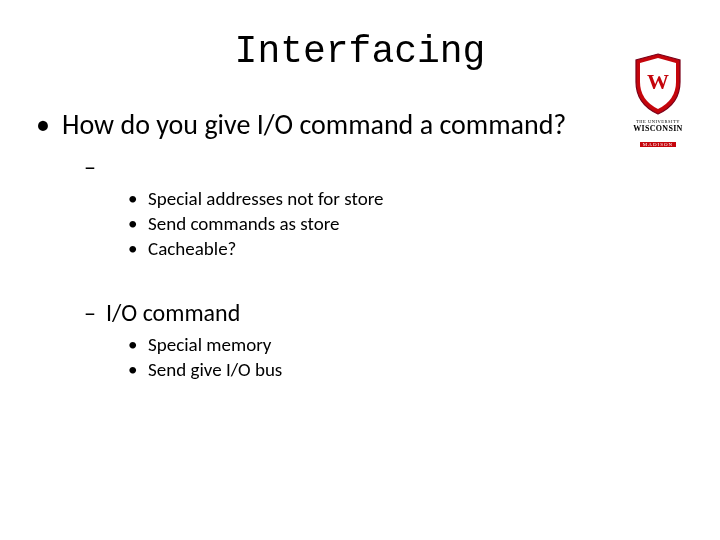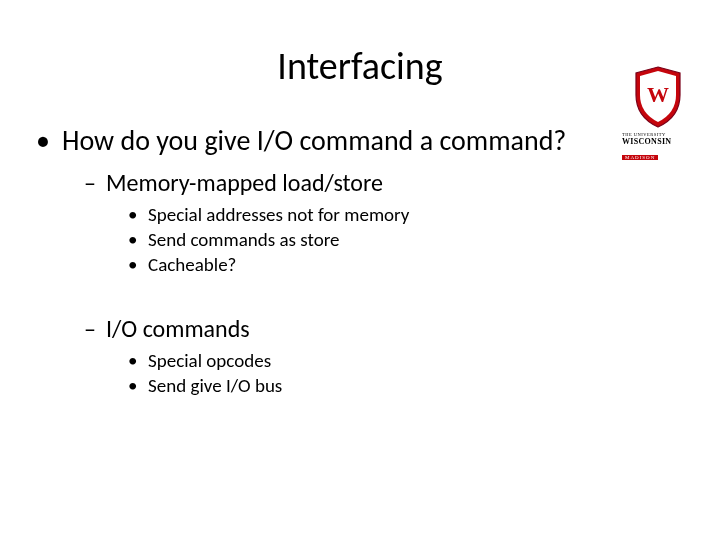--- a/index.html
+++ b/index.html
@@ -1,18 +1,18 @@
 <!DOCTYPE html>
 <html><head>
 <meta charset="utf-8">
 <style>
   * { margin: 0; padding: 0; box-sizing: border-box; }
   html, body { width: 720px; height: 540px; background: #fff; font-family: Calibri, "Segoe UI", Arial, sans-serif; color: #000; position: relative; }
   .slide { width: 720px; height: 540px; position: relative; padding: 0; }
-  .title { font-size: 38px; text-align: center; margin-top: 43px; font-weight: 400; }
+  .title { font-size: 38px; text-align: center; margin-top: 30px; font-weight: 400; font-family: Liberation Mono, monospace; }
   .logo { position: absolute; top: 22px; right: 26px; width: 72px; }
   .logo svg { display: block; }
   .content { margin-top: 34px; padding-left: 36px; padding-right: 36px; }
   .l1 { font-size: 28px; margin-bottom: 10px; display: flex; align-items: flex-start; }
   .l1 .bul { width: 26px; flex: 0 0 26px; }
   .l2 { font-size: 24px; margin-left: 48px; margin-top: 6px; margin-bottom: 6px; display: flex; align-items: flex-start; }
   .l2 .bul { width: 22px; flex: 0 0 22px; }
   .l3 { font-size: 19px; margin-left: 92px; margin-top: 2px; margin-bottom: 2px; display: flex; align-items: flex-start; }
   .l3 .bul { width: 20px; flex: 0 0 20px; }
   .gap { height: 30px; }
@@ -22,64 +22,63 @@
 <body>
 
 <div class="slide">
 
   <div class="logo">
     <svg viewBox="0 0 72 72" width="72" height="72">
       <path d="M36 2 L58 8 L58 30 Q58 52 36 62 Q14 52 14 30 L14 8 Z" fill="#c5050c" stroke="#7a0019" stroke-width="1.2"></path>
       <path d="M36 6 L54 11 L54 30 Q54 48 36 57 Q18 48 18 30 L18 11 Z" fill="#fff"></path>
       <text x="36" y="37" text-anchor="middle" font-family="Georgia,serif" font-size="22" font-weight="700" fill="#c5050c">W</text>
     </svg>
-    <div style="font-family:Georgia,serif; line-height:1; margin-top:-4px;">
+    <div style="text-align:center; font-family:Georgia,serif; line-height:1; margin-top:-4px;">
       <div style="font-size:4.5px; letter-spacing:0.5px;">THE UNIVERSITY</div>
       <div style="font-size:8px; font-weight:700; letter-spacing:0.3px;">WISCONSIN</div>
       <div style="font-size:5px; background:#c5050c; color:#fff; display:inline-block; padding:0 3px; letter-spacing:1px; margin-top:1px;">MADISON</div>
     </div>
   </div>
 
   <h1 class="title">Interfacing</h1>
 
   <div class="content">
 
     <div class="l1">
       <span class="bul">•</span>
       <span>How do you give I/O command a command?</span>
     </div>
 
     <div class="l2">
       <span class="bul">–</span>
-      <span>Memory-mapped load/store</span>
     </div>
 
     <div class="l3">
       <span class="bul">•</span>
-      <span>Special addresses not for memory</span>
+      <span>Special addresses not for store</span>
     </div>
     <div class="l3">
       <span class="bul">•</span>
       <span>Send commands as store</span>
     </div>
     <div class="l3">
       <span class="bul">•</span>
       <span>Cacheable?</span>
     </div>
 
     <div class="gap"></div>
 
     <div class="l2">
       <span class="bul">–</span>
-      <span>I/O commands</span>
+      <span>I/O command</span>
     </div>
 
     <div class="l3">
       <span class="bul">•</span>
-      <span>Special opcodes</span>
+      <span>Special memory</span>
     </div>
     <div class="l3">
       <span class="bul">•</span>
       <span>Send give I/O bus</span>
     </div>
 
   </div>
 
   <div class="pagenum">21</div>
 

